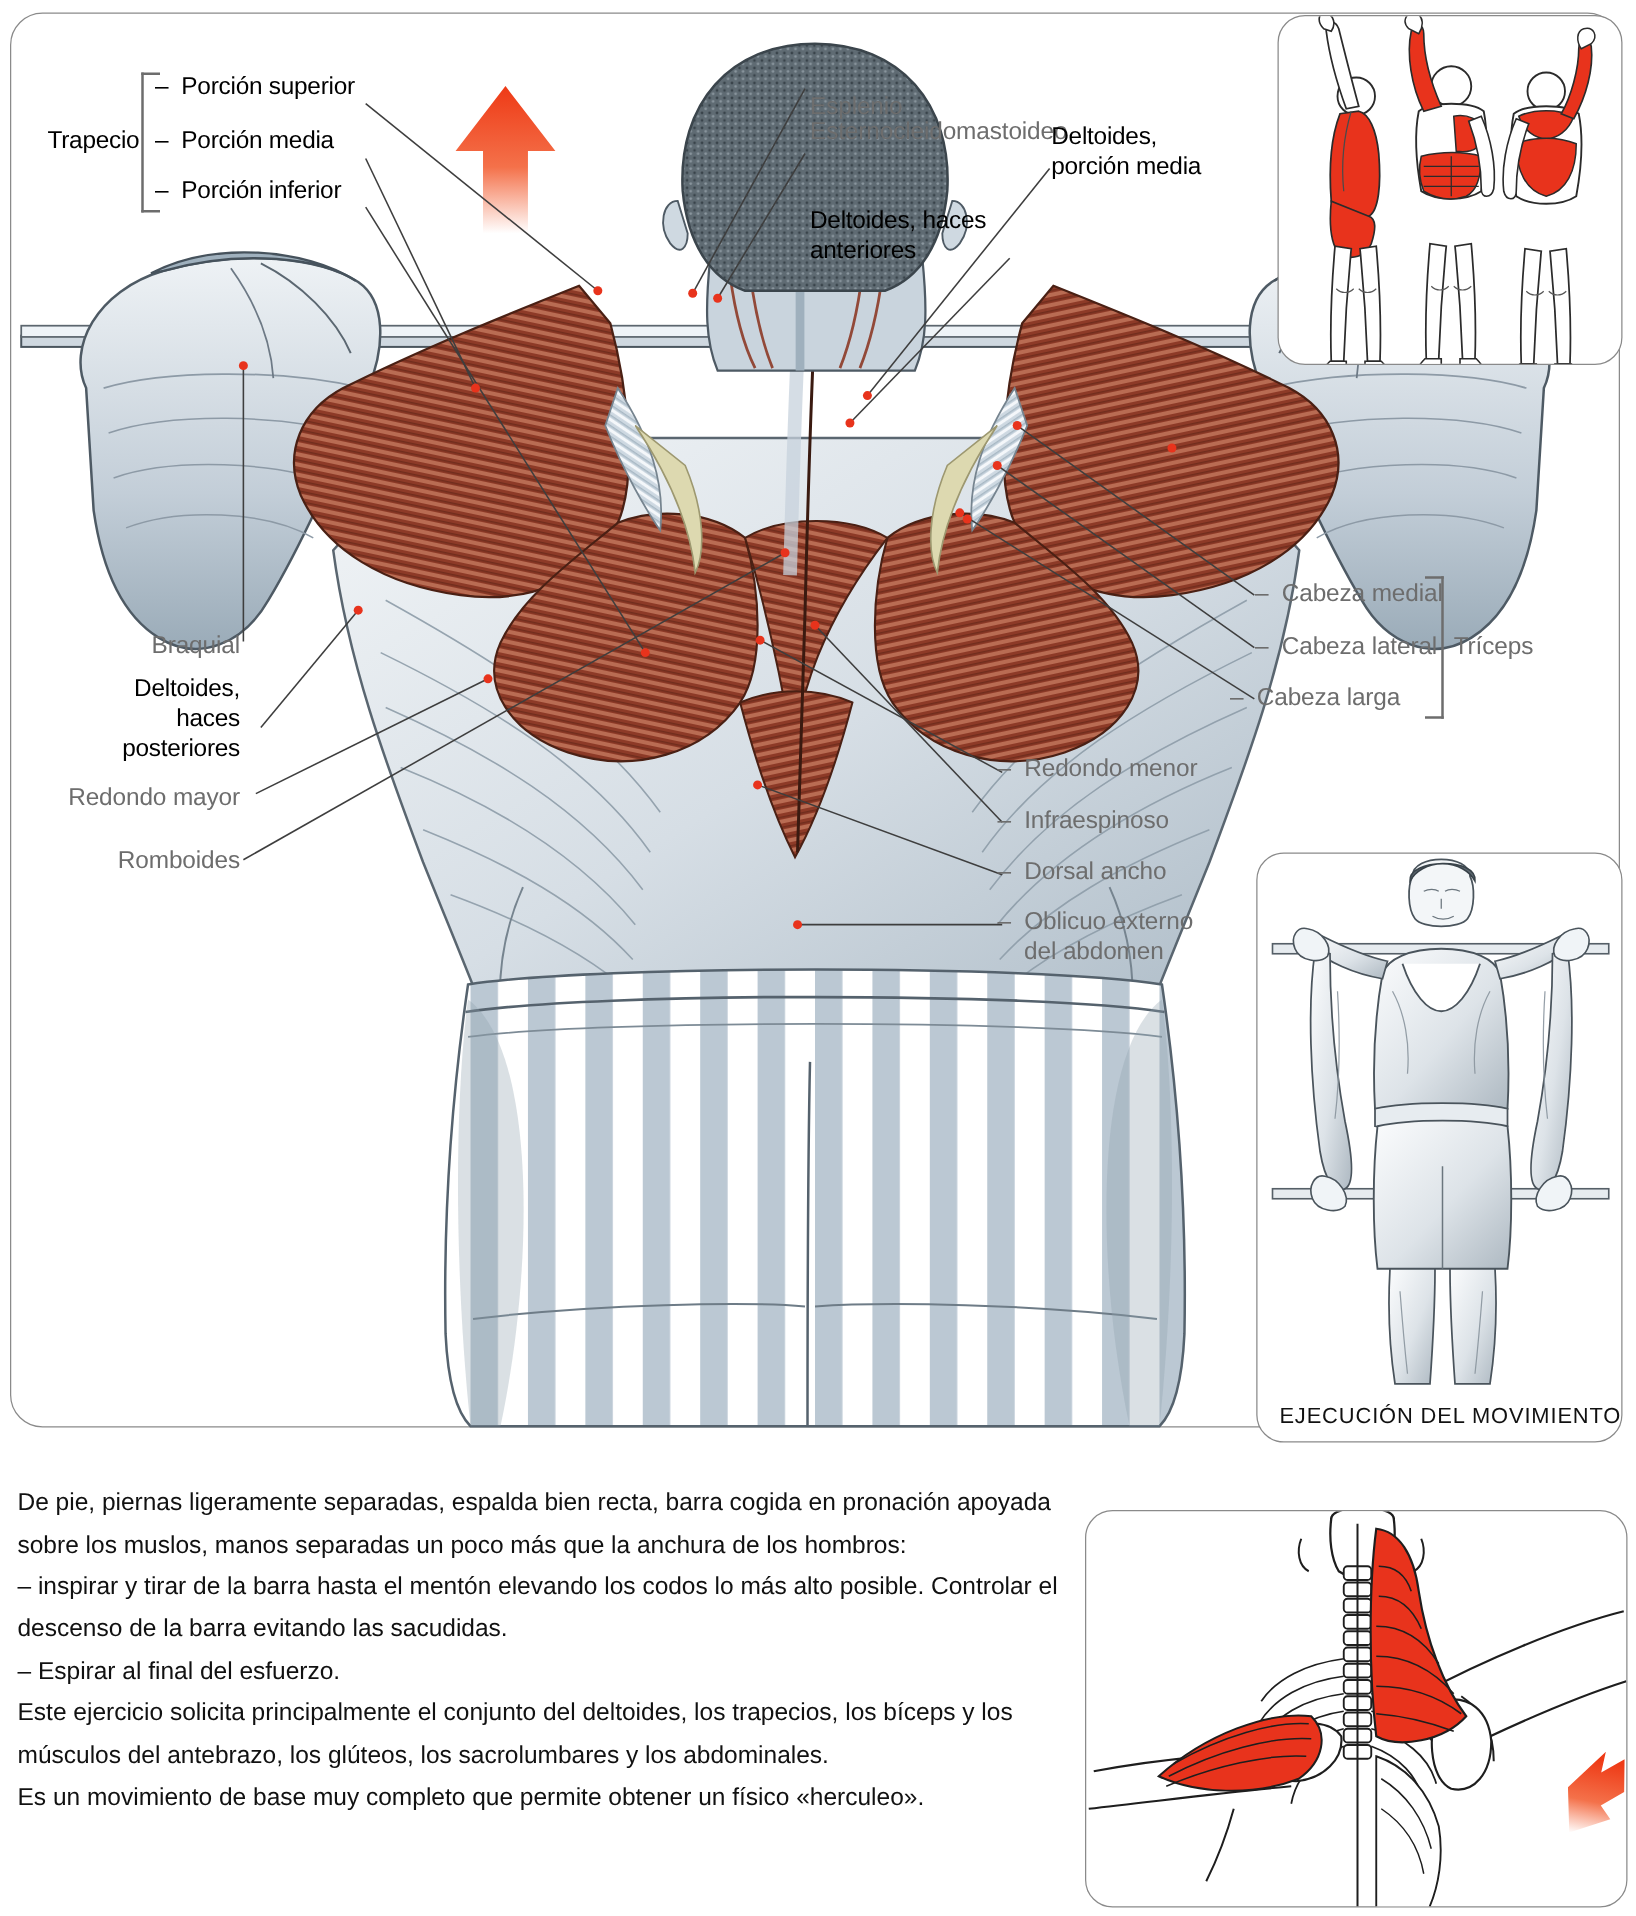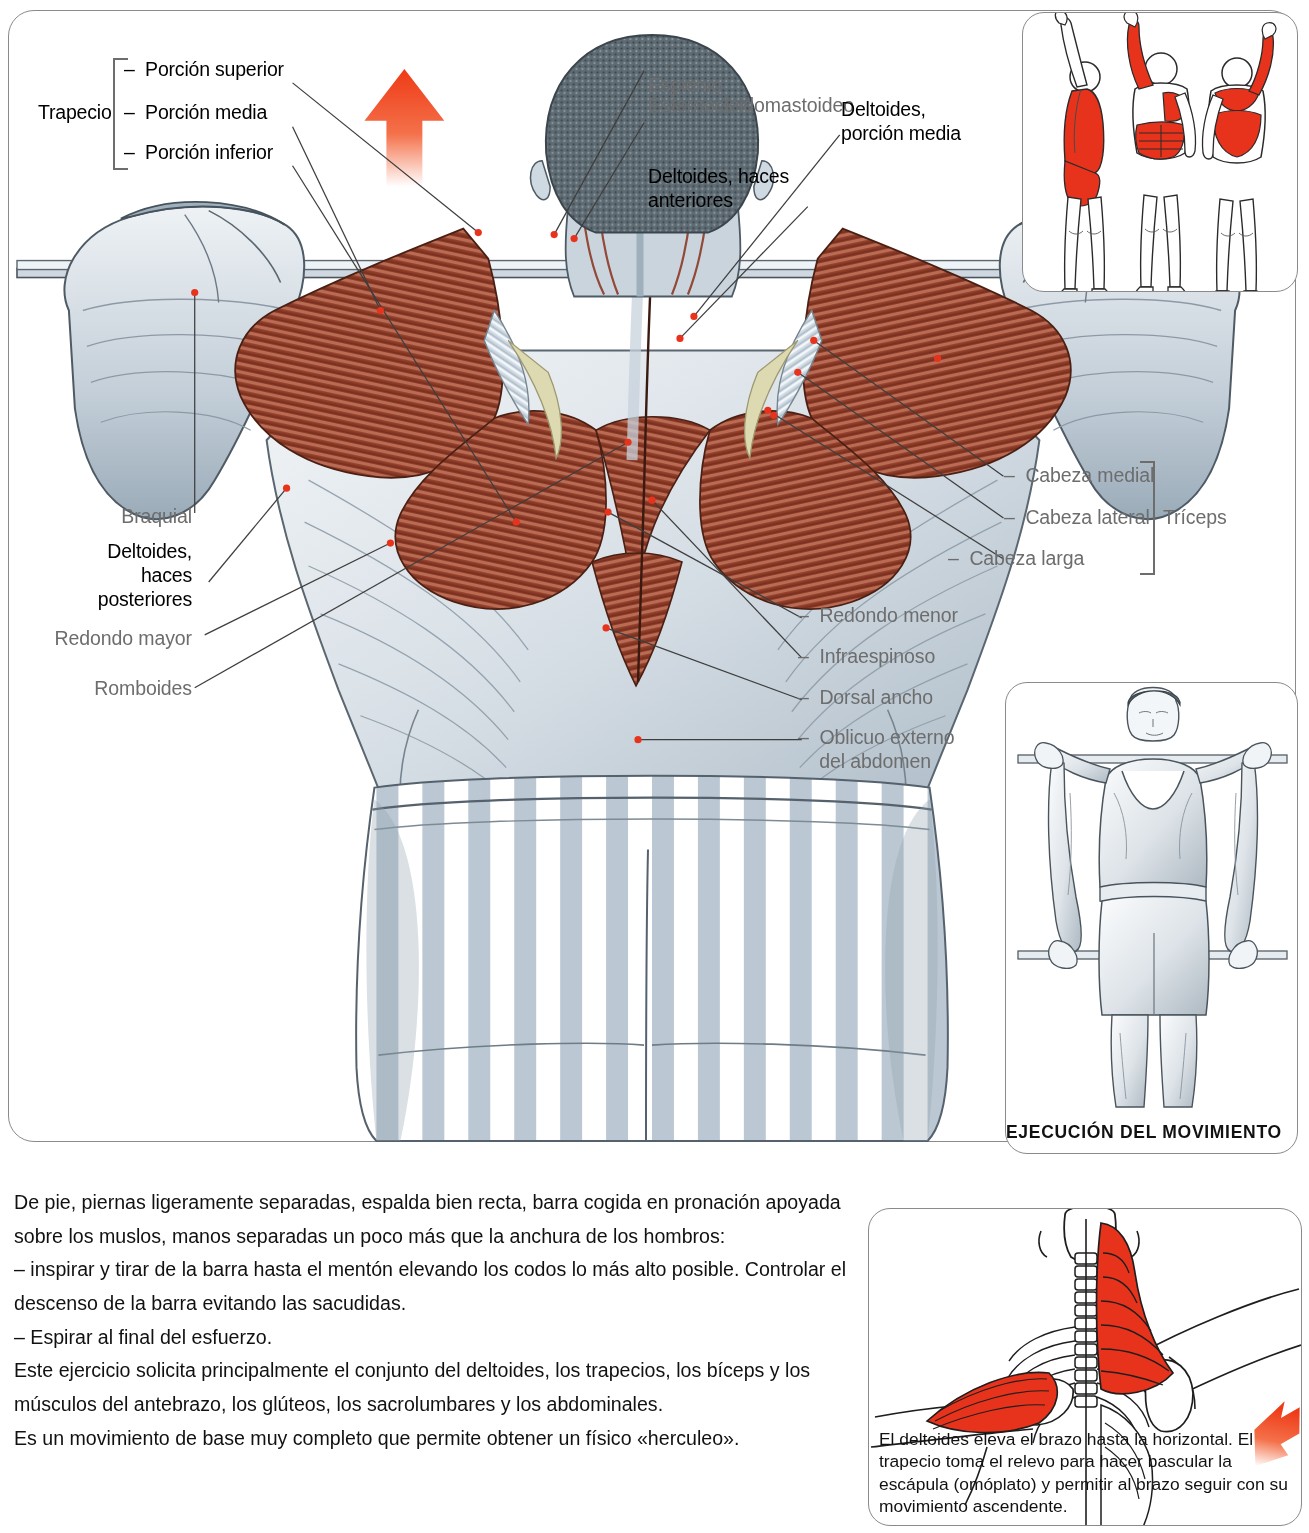--- a/index.html
+++ b/index.html
@@ -36,22 +36,22 @@
   
   .inset{
     position:absolute;background:#fff;border:1.6px solid #8a8a8a;
     border-radius:22px;box-sizing:border-box;overflow:hidden;
   }
   #inset-three{left:1022px;top:12px;width:276px;height:280px;}
   #inset-exec{left:1005px;top:682px;width:293px;height:472px;}
   #inset-scap{left:868px;top:1208px;width:434px;height:318px;}
 
   .inset-caption{
-    position:absolute;left:0;right:0;bottom:10px;text-align:left;
-    font-size:17.5px;font-weight:bold;letter-spacing:0.7px;color:#111;
+    position:absolute;left:0;right:0;bottom:10px;text-align:right;
+    font-size:17.5px;font-weight:normal;letter-spacing:0.7px;color:#111;
   }
   .scap-caption{
     position:absolute;left:10px;right:8px;bottom:7px;
     font-size:17.4px;line-height:1.30;color:#111;
   }
 
   
   .body-text{
     position:absolute;left:14px;top:1186px;width:848px;
     font-size:19.6px;line-height:1.72;color:#111;
@@ -320,21 +320,21 @@
 
   <div class="label" style="left:648px;top:55px;margin-top:19px;">Esplenio</div>
   <div class="label" style="left:648px;top:94px;">Esternocleidomastoideo</div>
   <div class="label bold" style="left:648px;top:165px;">Deltoides, haces
 anteriores</div>
   <div class="label bold" style="left:841px;top:98px;">Deltoides,
 porción media</div>
 
   <div class="label" style="left:1004px;top:464px;">–  Cabeza medial</div>
   <div class="label" style="left:1004px;top:506px;">–  Cabeza lateral</div>
-  <div class="label" style="left:948px;top:547px;">–  Cabeza larga</div>
+  <div class="label" style="left:984px;top:547px;">–  Cabeza larga</div>
   <div class="bracket right" style="left:1140px;top:461px;width:13px;height:110px;"></div>
   <div class="label" style="left:1163px;top:506px;">Tríceps</div>
 
   <div class="label r" style="left:0px;top:505px;width:192px;">Braquial</div>
   <div class="label bold r" style="left:0px;top:540px;width:192px;">Deltoides,
 haces
 posteriores</div>
   <div class="label r" style="left:0px;top:627px;width:192px;">Redondo mayor</div>
   <div class="label r" style="left:0px;top:677px;width:192px;">Romboides</div>
 
@@ -577,21 +577,20 @@
       <g stroke="#1e1e1e" stroke-width="1.2" fill="none">
         <path d="M236 214 C256 226 270 246 276 270"></path>
         <path d="M236 238 C254 250 266 268 270 290"></path>
       </g>
 
       <g>
         <path d="M386 218 L420 194 L414 210 L434 202 L430 228 L410 236
                  L416 248 L382 254 Z" fill="url(#gArrow2)" transform="rotate(-8 406 224)"></path>
       </g>
     </svg>
-    <div class="scap-caption">El deltoides eleva el brazo hasta la horizontal. El trapecio toma el relevo para hacer bascular la escápula (omóplato) y permitir al brazo seguir con su movimiento ascendente.</div>
   </div>
 
   <div class="body-text">
     <p>De pie, piernas ligeramente separadas, espalda bien recta, barra cogida en pronación apoyada sobre los muslos, manos separadas un poco más que la anchura de los hombros:</p>
     <p>–  inspirar y tirar de la barra hasta el mentón elevando los codos lo más alto posible. Controlar el descenso de la barra evitando las sacudidas.</p>
     <p>–  Espirar al final del esfuerzo.</p>
     <p>Este ejercicio solicita principalmente el conjunto del deltoides, los trapecios, los bíceps y los músculos del antebrazo, los glúteos, los sacrolumbares y los abdominales.</p>
     <p>Es un movimiento de base muy completo que permite obtener un físico «herculeo».</p>
   </div>
 

